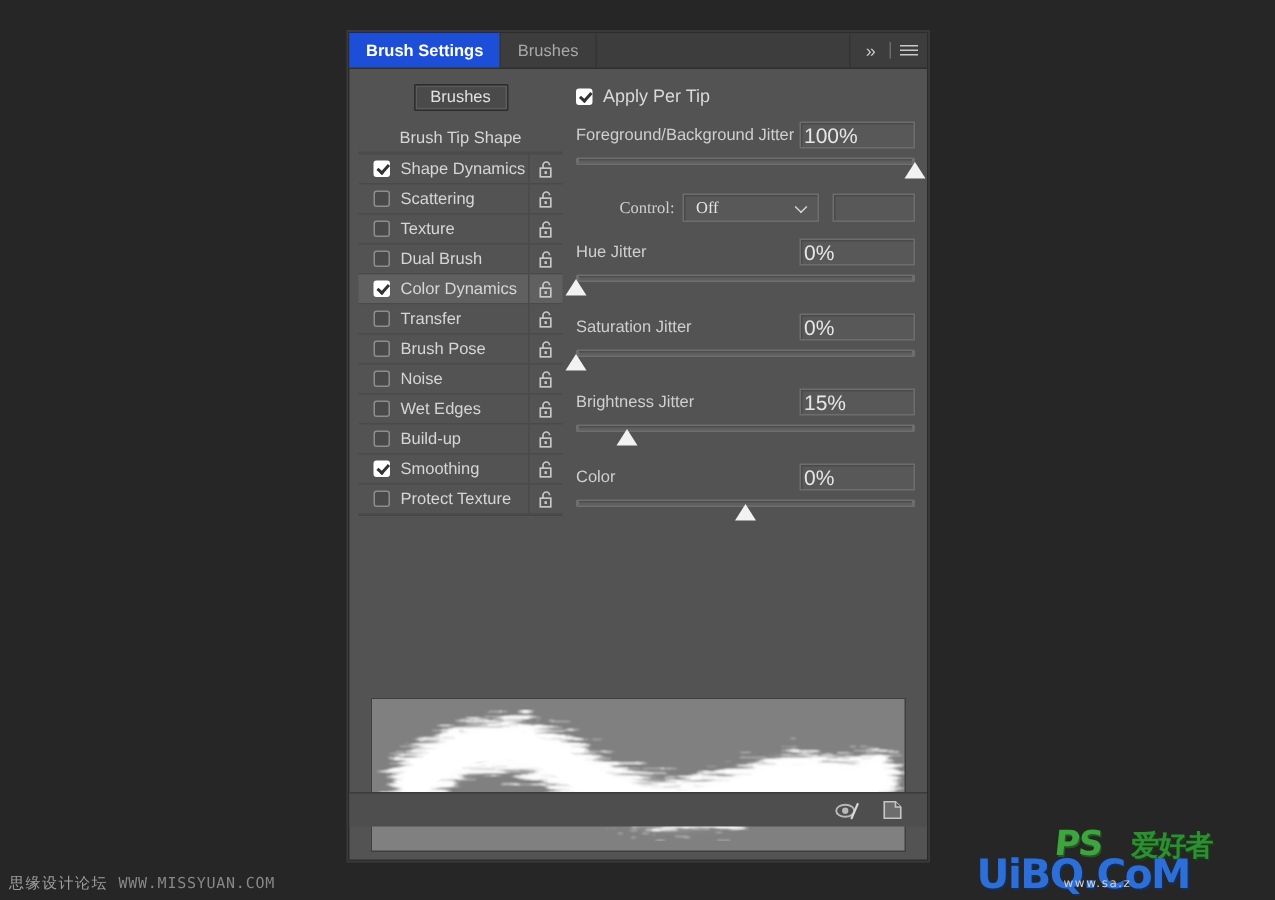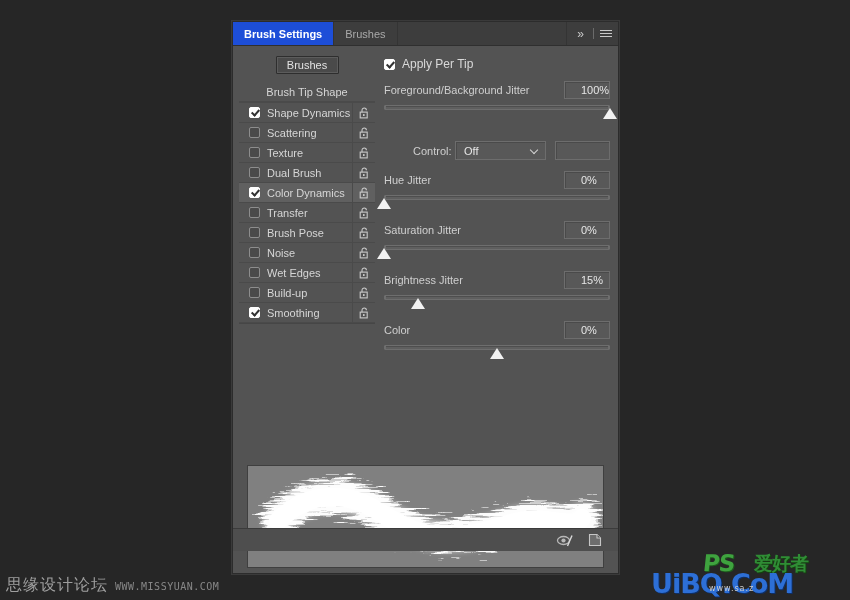--- a/index.html
+++ b/index.html
@@ -157,24 +157,24 @@
     position: relative;
     display: flex; align-items: center;
     height: 18px;
   }
   .fieldrow .flabel {
     font-size: 11px; color: #cfcfcf;
     white-space: nowrap;
   }
   .numbox {
     position: absolute; right: 0; top: 0;
-    width: 46px; height: 18px;
+    width: 77px; height: 18px;
     line-height: 17px;
-    padding-left: 16px;
-    font-size: 11px;
+    padding-left: 2px;
+    font-size: 14px;
     color: #e6e6e6;
     background: #585858;
     border: 1px solid #6d6d6d;
     box-shadow: inset 1px 1px 0 #4a4a4a;
     cursor: text;
   }
 
   .slider {
     position: relative;
     height: 16px;
@@ -208,21 +208,22 @@
     width: 0; height: 0;
     border-left: 7px solid transparent;
     border-right: 7px solid transparent;
     border-bottom: 11px solid #f2f2f2;
   }
 
   .ctrlrow {
     position: relative;
     display: flex; align-items: center;
     height: 19px;
-    margin-top: 21px;
+    margin-top: 9px;
+    font-family: Liberation Serif, serif;
   }
   .ctrlrow .clabel {
     position: absolute; left: 29px;
     font-size: 11px; color: #cfcfcf;
   }
   .selectbox {
     position: absolute; left: 71px;
     width: 91px; height: 19px;
     background: #585858;
     border: 1px solid #6d6d6d;
@@ -282,21 +283,21 @@
 
   
   #wm-left {
     position: absolute;
     left: 6px; bottom: 4px;
     display: flex; align-items: baseline; gap: 7px;
     opacity: .82;
   }
   #wm-left .cn {
     font-family: Liberation Serif, serif;
-    font-size: 16px; color: #b9b9b9; letter-spacing: 1px;
+    font-size: 10px; color: #b9b9b9; letter-spacing: 1px;
   }
   #wm-left .en {
     font-family: "DejaVu Sans Mono", monospace;
     font-size: 10px; color: #9d9d9d; letter-spacing: .5px;
   }
 
   #wm-right {
     position: absolute;
     right: 4px; bottom: 2px;
     width: 195px; height: 48px;
@@ -478,20 +479,31 @@
                 <svg width="11" height="12" viewBox="0 0 11 12">
                   <path d="M3 5.2 V3.2 A2.2 2.2 0 0 1 7.4 3.2" fill="none" stroke="#c9c9c9" stroke-width="1.1"></path>
                   <rect x="1.2" y="5.1" width="7" height="5.8" fill="none" stroke="#c9c9c9" stroke-width="1.1"></rect>
                   <rect x="4" y="7.1" width="1.6" height="1.9" fill="#c9c9c9"></rect>
                 </svg>
               </span>
             </div>
             <div class="optrow">
               <span class="cb on"></span>
               <span class="lbl">Smoothing</span>
+              <span class="lockcell">
+                <svg width="11" height="12" viewBox="0 0 11 12">
+                  <path d="M3 5.2 V3.2 A2.2 2.2 0 0 1 7.4 3.2" fill="none" stroke="#c9c9c9" stroke-width="1.1"></path>
+                  <rect x="1.2" y="5.1" width="7" height="5.8" fill="none" stroke="#c9c9c9" stroke-width="1.1"></rect>
+                  <rect x="4" y="7.1" width="1.6" height="1.9" fill="#c9c9c9"></rect>
+                </svg>
+              </span>
+            </div>
+            <div class="optrow">
+              <span class="cb"></span>
+              <span class="lbl">Protect Texture</span>
               <span class="lockcell">
                 <svg width="11" height="12" viewBox="0 0 11 12">
                   <path d="M3 5.2 V3.2 A2.2 2.2 0 0 1 7.4 3.2" fill="none" stroke="#c9c9c9" stroke-width="1.1"></path>
                   <rect x="1.2" y="5.1" width="7" height="5.8" fill="none" stroke="#c9c9c9" stroke-width="1.1"></rect>
                   <rect x="4" y="7.1" width="1.6" height="1.9" fill="#c9c9c9"></rect>
                 </svg>
               </span>
             </div>
           </div>
       </div>

